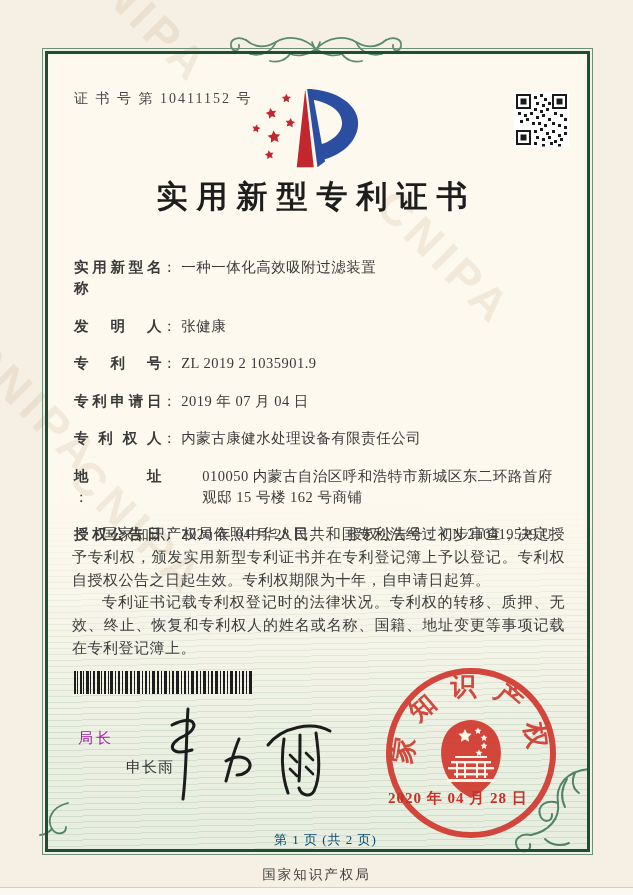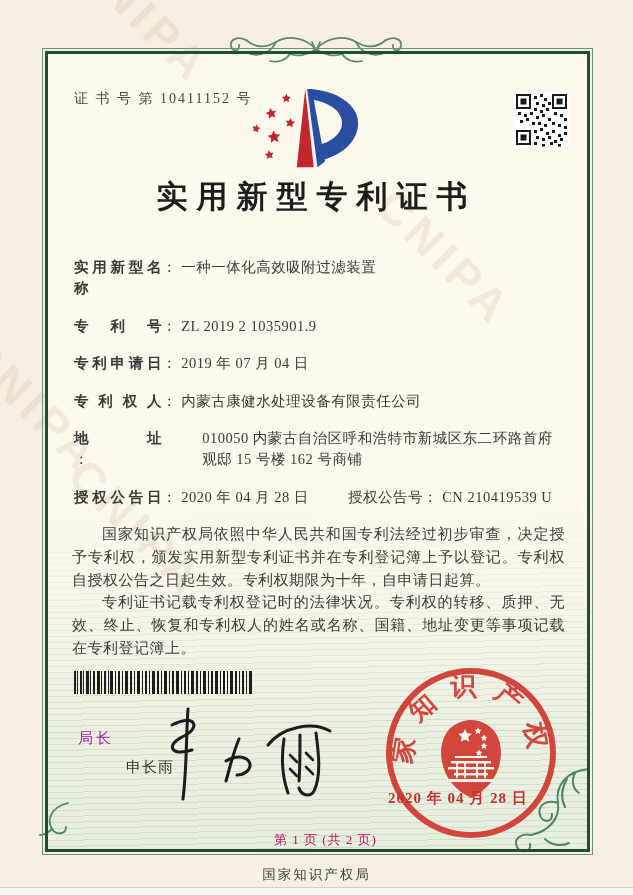--- a/index.html
+++ b/index.html
@@ -38,21 +38,21 @@
   .barcode{position:absolute;left:74px;top:671px;width:178px;height:23px;}
   .signer-title{position:absolute;left:78px;top:729px;font-size:15px;color:#a21caf;
                 font-family:"Liberation Sans","DejaVu Sans",sans-serif;letter-spacing:3px;}
   .signer-name{position:absolute;left:78px;top:758px;font-size:15px;color:#333;
                font-family:"Liberation Sans","DejaVu Sans",sans-serif;letter-spacing:1px;margin-left:48px;}
   .signature{position:absolute;left:142px;top:703px;width:200px;height:105px;}
   .seal{position:absolute;left:378px;top:660px;width:186px;height:186px;}
   .seal-date{position:absolute;left:388px;top:789px;font-size:15px;color:#c53127;
              letter-spacing:1px;font-weight:600;}
   .page-indicator{position:absolute;left:0;right:0;top:831px;text-align:center;
-                  font-size:13px;color:#be185d;letter-spacing:1px;padding-left:18px;}
+                  font-size:13px;color:#0c4a6e;letter-spacing:1px;padding-left:18px;}
   .footer-note{position:absolute;left:0;right:0;top:866px;text-align:center;
                font-size:13.5px;color:#3e3e3e;letter-spacing:2px;}
   .ornament-top{position:absolute;left:216px;top:32px;width:200px;height:36px;}
   .flourish-br{position:absolute;left:505px;top:765px;width:88px;height:92px;}
   .curl-bl{position:absolute;left:38px;top:797px;width:34px;height:40px;}
   .bottom-edge{position:absolute;left:0;right:0;bottom:0;height:7px;background:#faf8f2;
                border-top:1px solid #d6d0c4;}
 </style>
 </head>
 <body>
@@ -180,20 +180,24 @@
     </svg>
 
     <div class="title">实用新型专利证书</div>
 
     <div class="fields">
       <div class="frow">
         <span class="flabel"><span>实用新型名称</span></span><span>：</span>
         <span class="fval">一种一体化高效吸附过滤装置</span>
       </div>
       <div class="frow">
+        <span class="flabel"><span>发明人</span></span><span>：</span>
+        <span class="fval">张健康</span>
+      </div>
+      <div class="frow">
         <span class="flabel"><span>专利号</span></span><span>：</span>
         <span class="fval">ZL 2019 2 1035901.9</span>
       </div>
       <div class="frow">
         <span class="flabel"><span>专利申请日</span></span><span>：</span>
         <span class="fval">2019 年 07 月 04 日</span>
       </div>
       <div class="frow">
         <span class="flabel"><span>专利权人</span></span><span>：</span>
         <span class="fval">内蒙古康健水处理设备有限责任公司</span>

